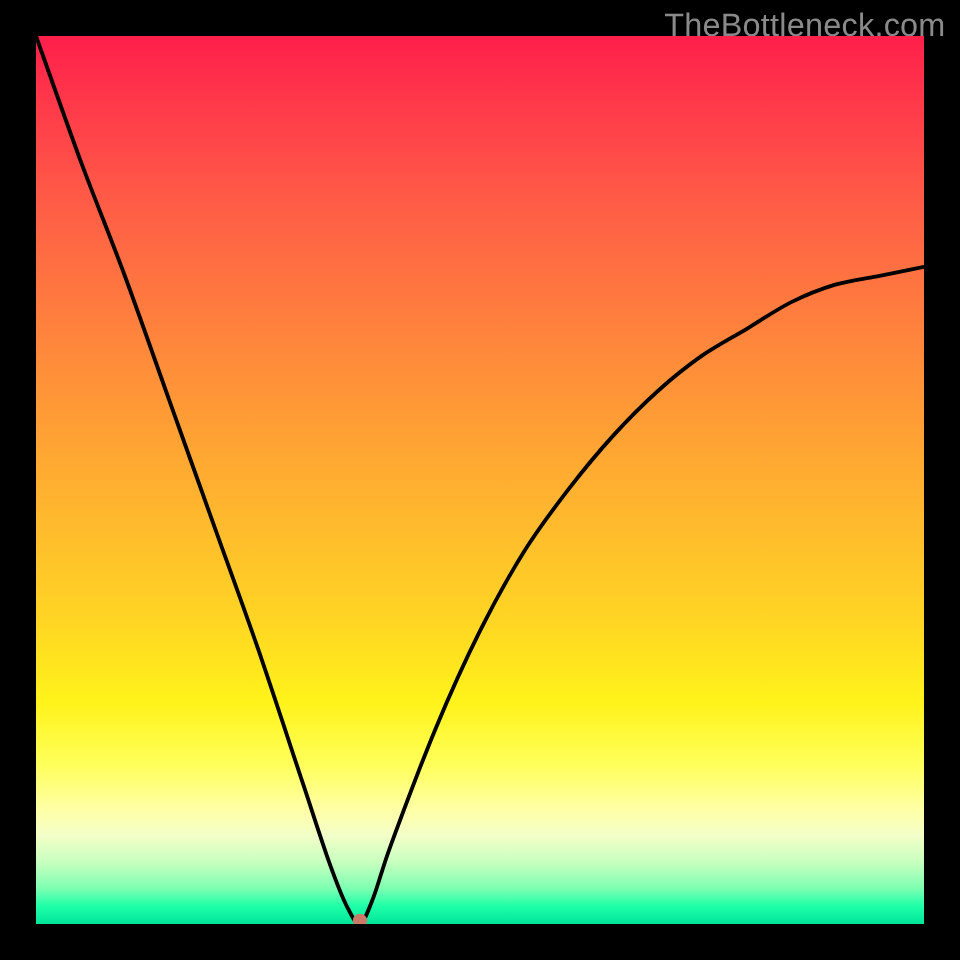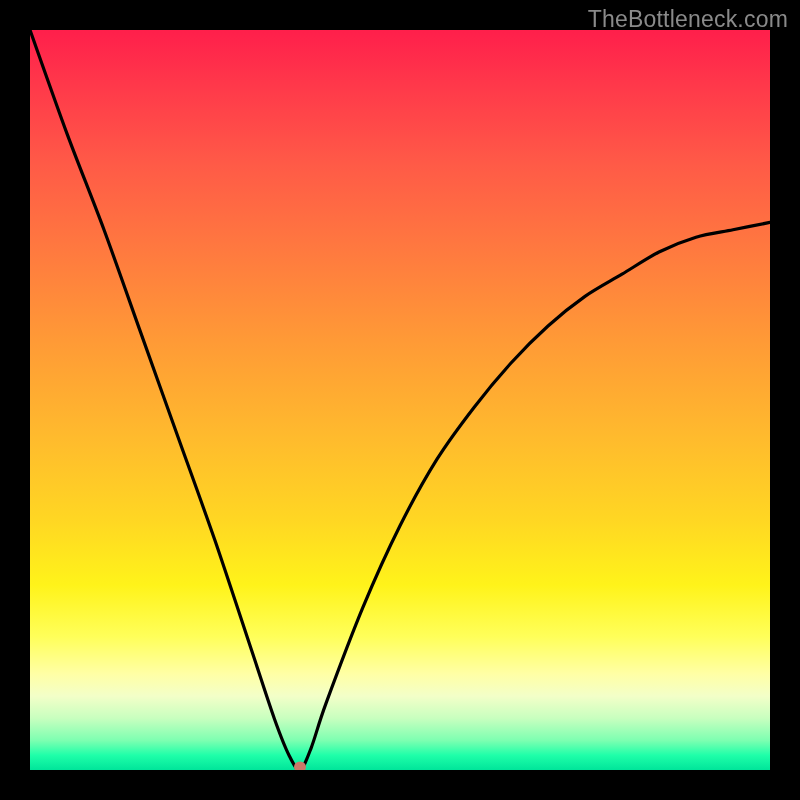--- a/index.html
+++ b/index.html
@@ -48,21 +48,21 @@
       #7dffb1 96%,
       #1fffa9 98%,
       #00e59a 100%
     );
   }
   .watermark {
     position: absolute;
     top: 6px;
     right: 12px;
     color: #8a8a8a;
-    font-size: 23px;
+    font-size: 27px;
     font-weight: 500;
     letter-spacing: 0.2px;
     user-select: none;
   }
   svg.curve {
     position: absolute;
     inset: 0;
     width: 100%;
     height: 100%;
   }

